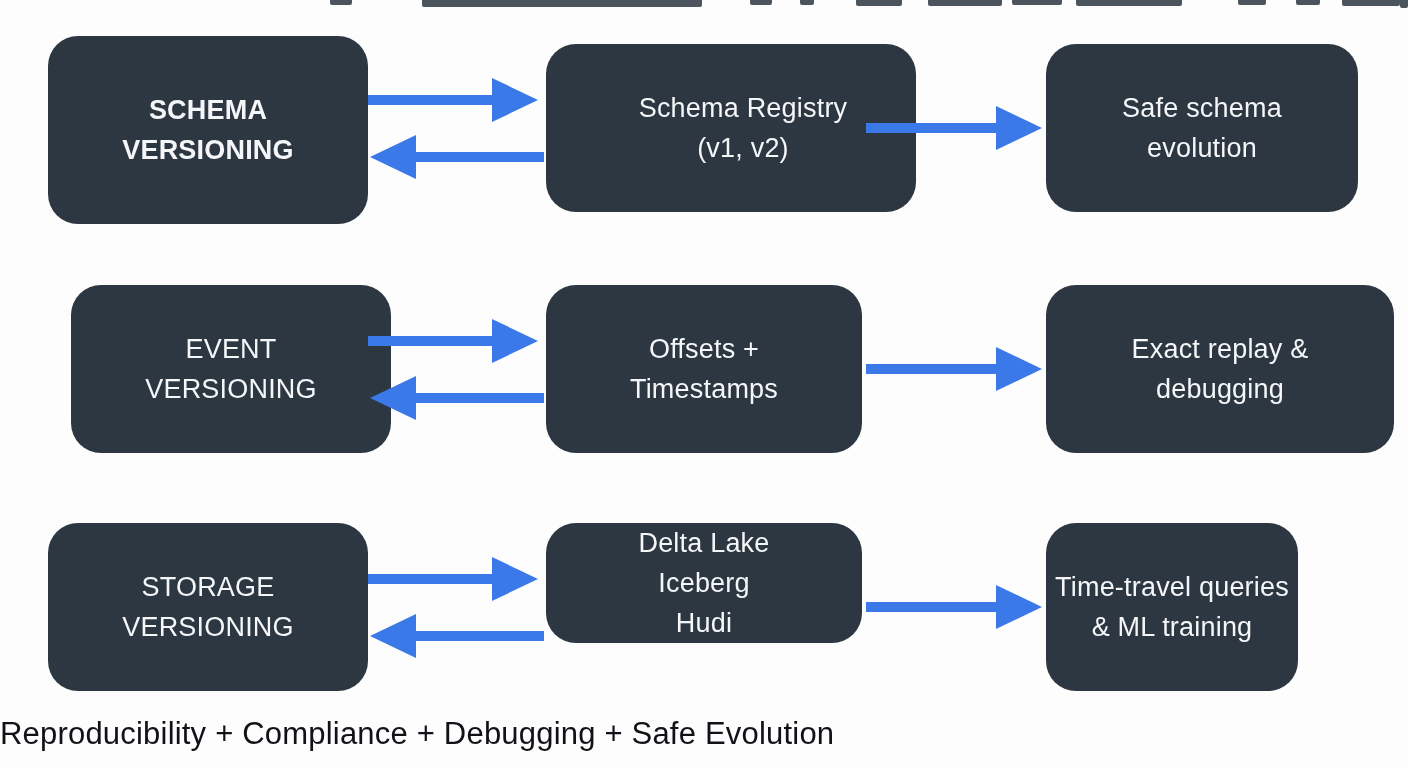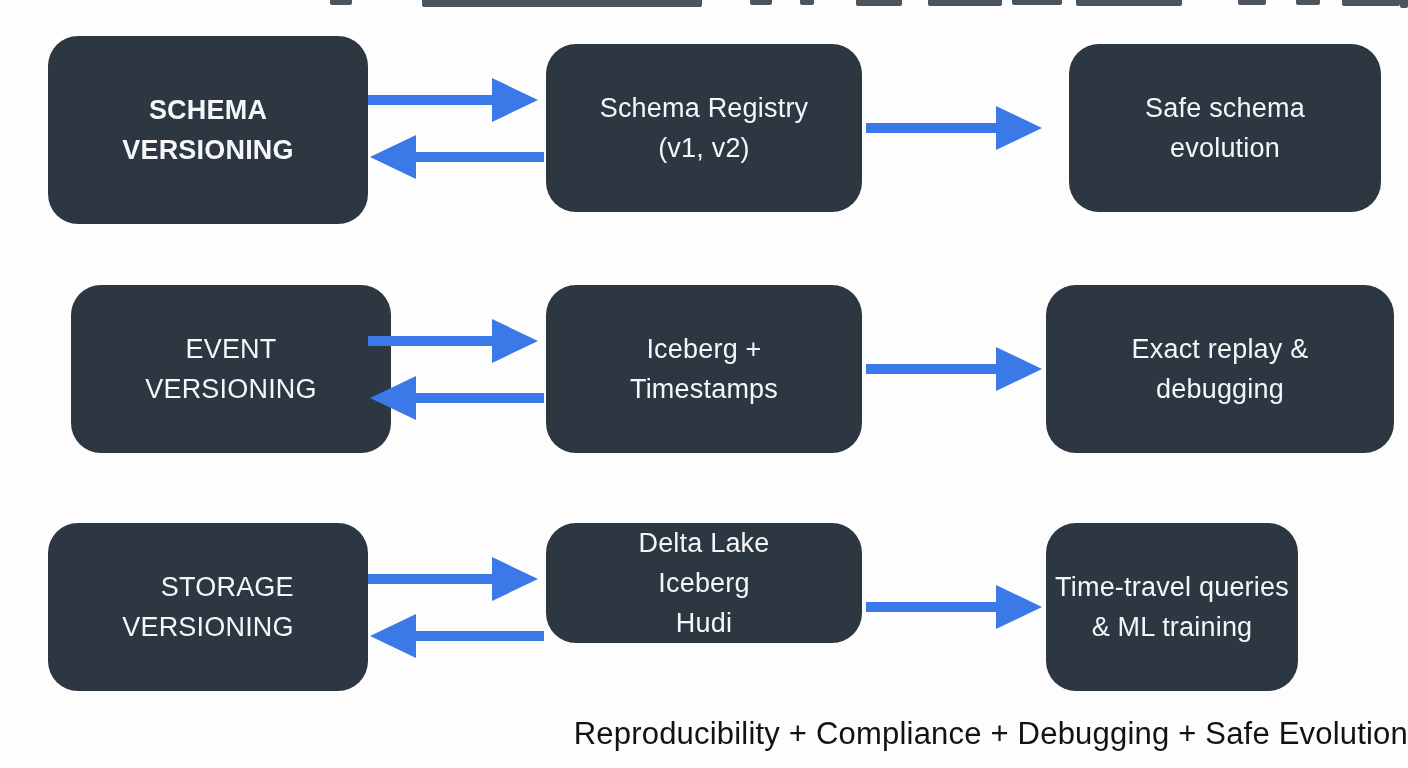--- a/index.html
+++ b/index.html
@@ -20,21 +20,21 @@
     display:flex;align-items:center;justify-content:center;
     text-align:center;
     font-size:27px;line-height:40px;font-weight:400;
     white-space:pre-line;
     letter-spacing:.2px;
   }
   #arrow-layer{position:absolute;left:0;top:0;}
   #arrow-layer polygon{fill:var(--arrow,#3b78e8);}
   .caption{
     position:absolute;left:0;top:716px;width:1408px;
-    text-align:right;
+    text-align:left;
     font-size:31px;font-weight:500;
     color:var(--captioncolor,#101217);
     letter-spacing:.2px;
   }
 </style>
 </head>
 <body>
 
 <div class="canvas" style="--bg: #fdfdfd; --box: #2d3742; --boxtext: #f4f6f8; --arrow: #3b78e8; --captioncolor: #101217;">
   <div class="top-artifact">
@@ -47,31 +47,31 @@
       <span style="left: 1012px; width: 50px; height: 5px;"></span>
       <span style="left: 1076px; width: 106px; height: 6px;"></span>
       <span style="left: 1238px; width: 28px; height: 5px;"></span>
       <span style="left: 1296px; width: 24px; height: 5px;"></span>
       <span style="left: 1342px; width: 58px; height: 6px;"></span>
       <span style="left: 1400px; width: 8px; height: 8px;"></span>
     </div>
   <div id="nodes">
       <div class="node" style="left: 48px; top: 36px; width: 320px; height: 188px; font-weight: bold;">SCHEMA
 VERSIONING</div>
-      <div class="node" style="left: 546px; top: 44px; width: 316px; height: 168px;">Schema Registry
+      <div class="node" style="left: 546px; top: 44px; width: 346px; height: 168px; padding-left: 24px;">Schema Registry
 (v1, v2)</div>
-      <div class="node" style="left: 1046px; top: 44px; width: 312px; height: 168px; margin-left: 23px;">Safe schema
+      <div class="node" style="left: 1046px; top: 44px; width: 312px; height: 168px;">Safe schema
 evolution</div>
       <div class="node" style="left: 48px; top: 285px; width: 320px; height: 168px; margin-left: 23px;">EVENT
 VERSIONING</div>
-      <div class="node" style="left: 546px; top: 285px; width: 316px; height: 168px;">Iceberg +
+      <div class="node" style="left: 546px; top: 285px; width: 316px; height: 168px;">Offsets +
 Timestamps</div>
       <div class="node" style="left: 1046px; top: 285px; width: 348px; height: 168px;">Exact replay &amp;
 debugging</div>
-      <div class="node" style="left: 48px; top: 523px; width: 320px; height: 168px; text-align: right;">STORAGE
+      <div class="node" style="left: 48px; top: 523px; width: 320px; height: 168px;">STORAGE
 VERSIONING</div>
       <div class="node" style="left: 546px; top: 523px; width: 316px; height: 120px;">Delta Lake
 Iceberg
 Hudi</div>
       <div class="node" style="left: 1046px; top: 523px; width: 252px; height: 168px;">Time-travel queries
 &amp; ML training</div>
     </div>
   <svg id="arrow-layer" width="1408" height="768">
       <polygon points="368,95 492,95 492,78 538,100 492,122 492,105 368,105"></polygon>
       <polygon points="544,152 416,152 416,135 370,157 416,179 416,162 544,162"></polygon>

